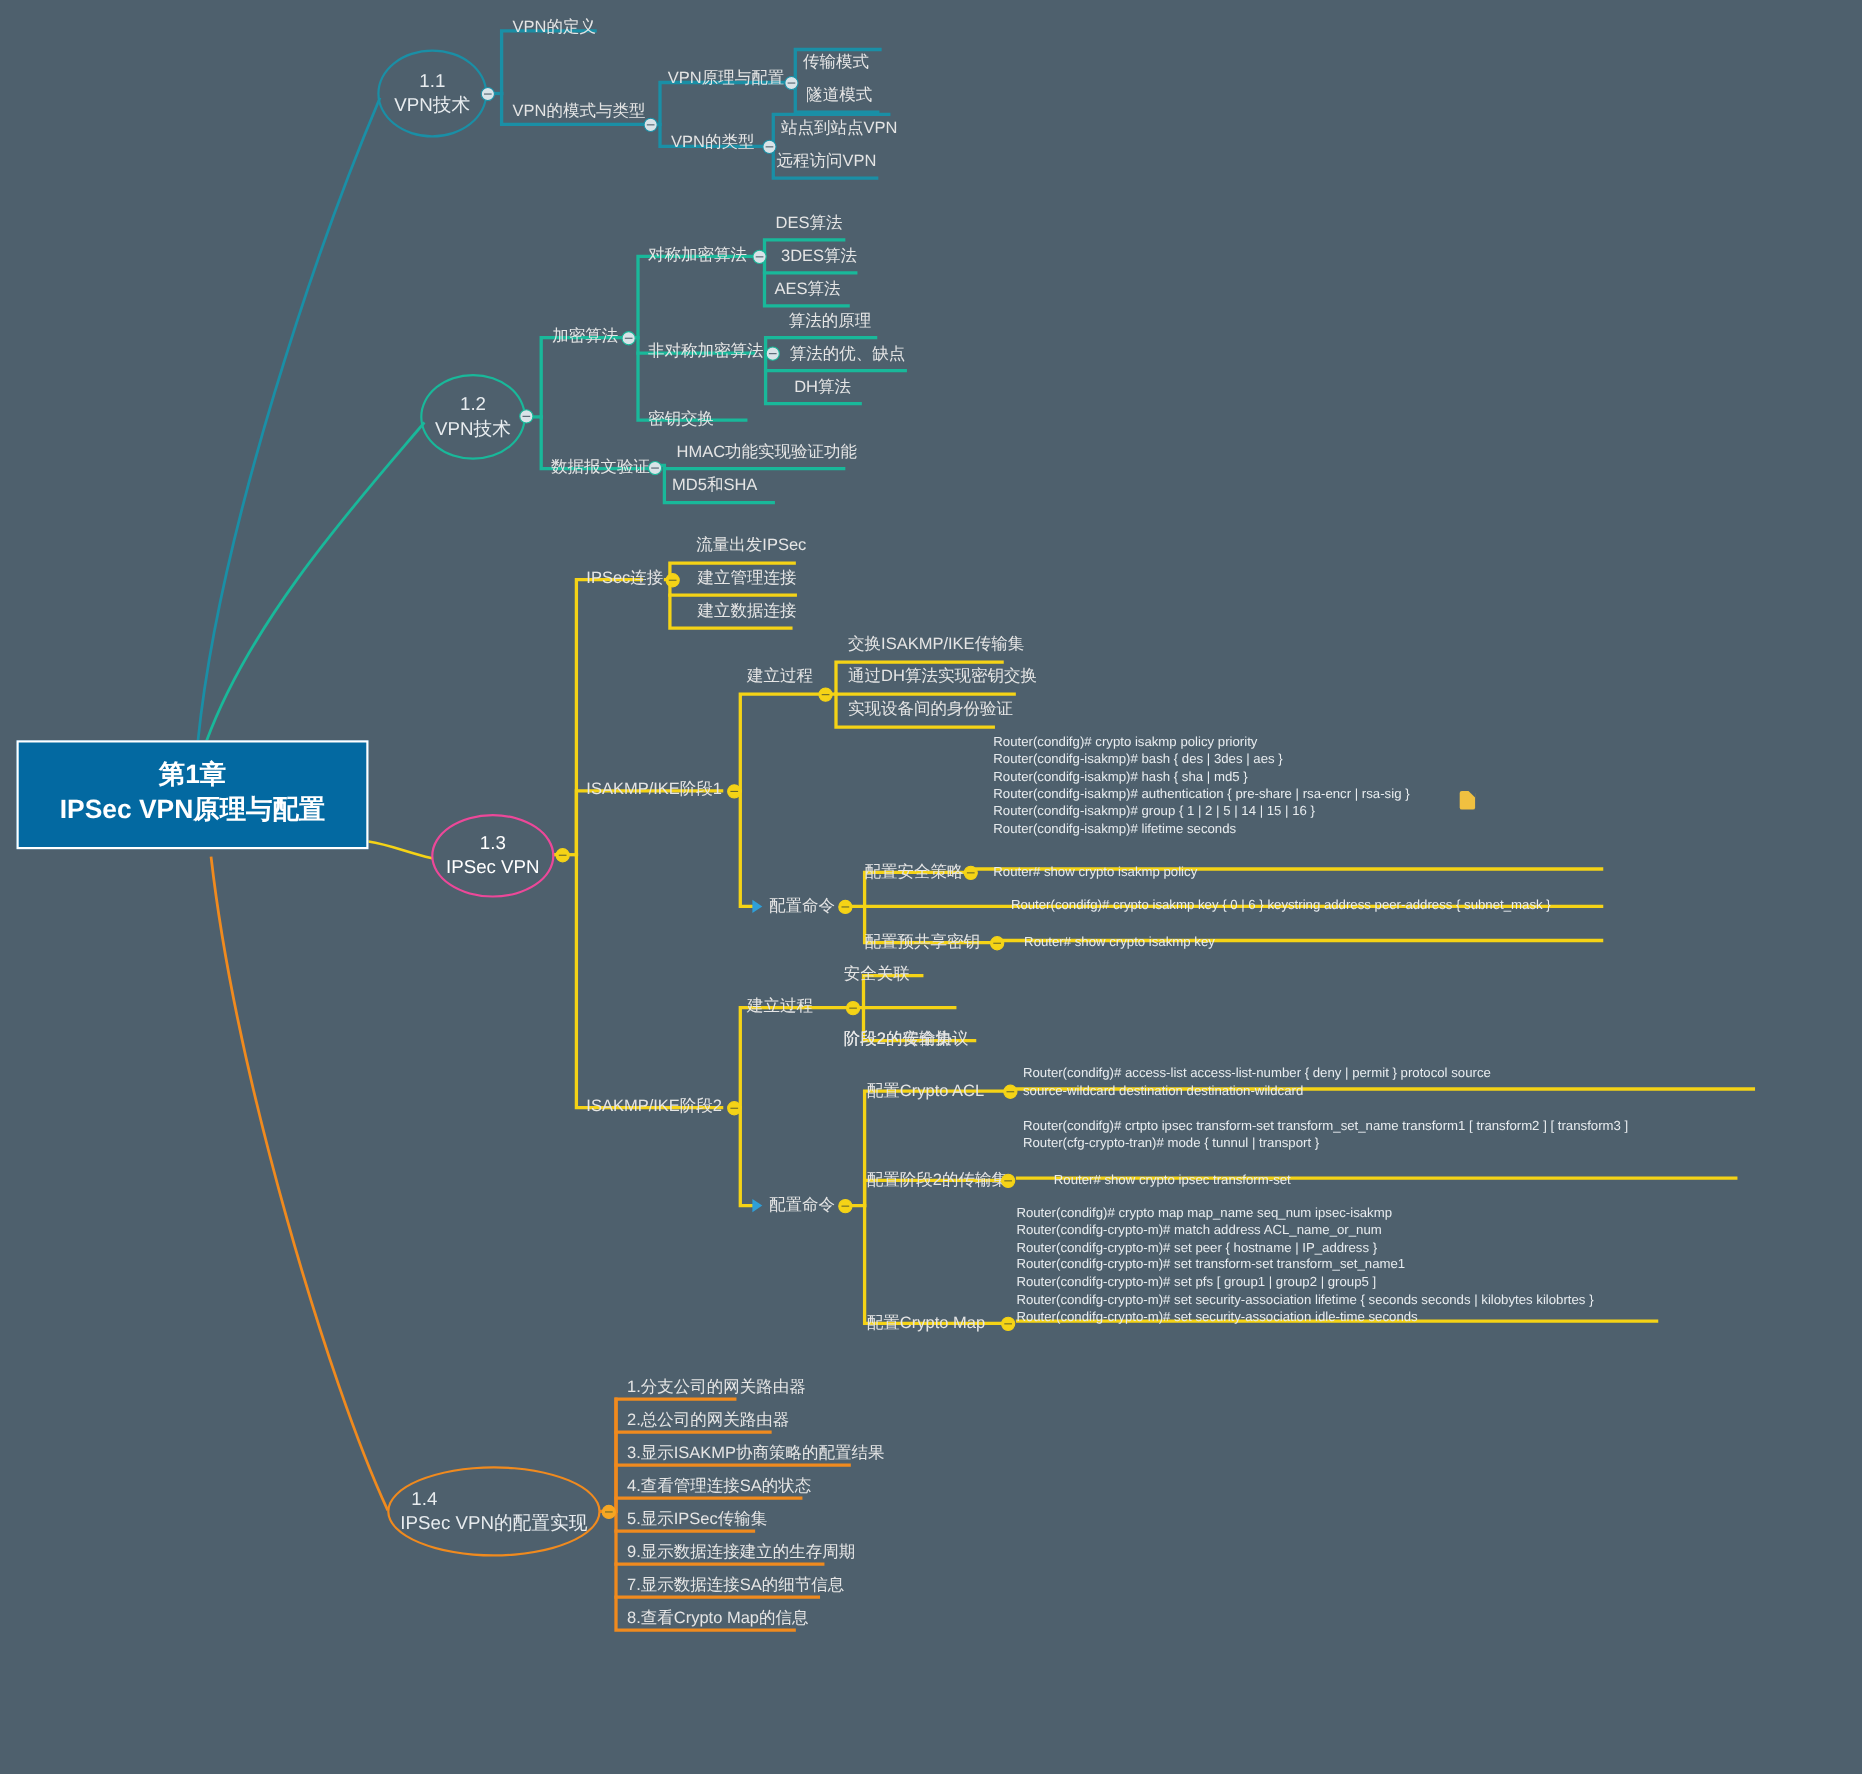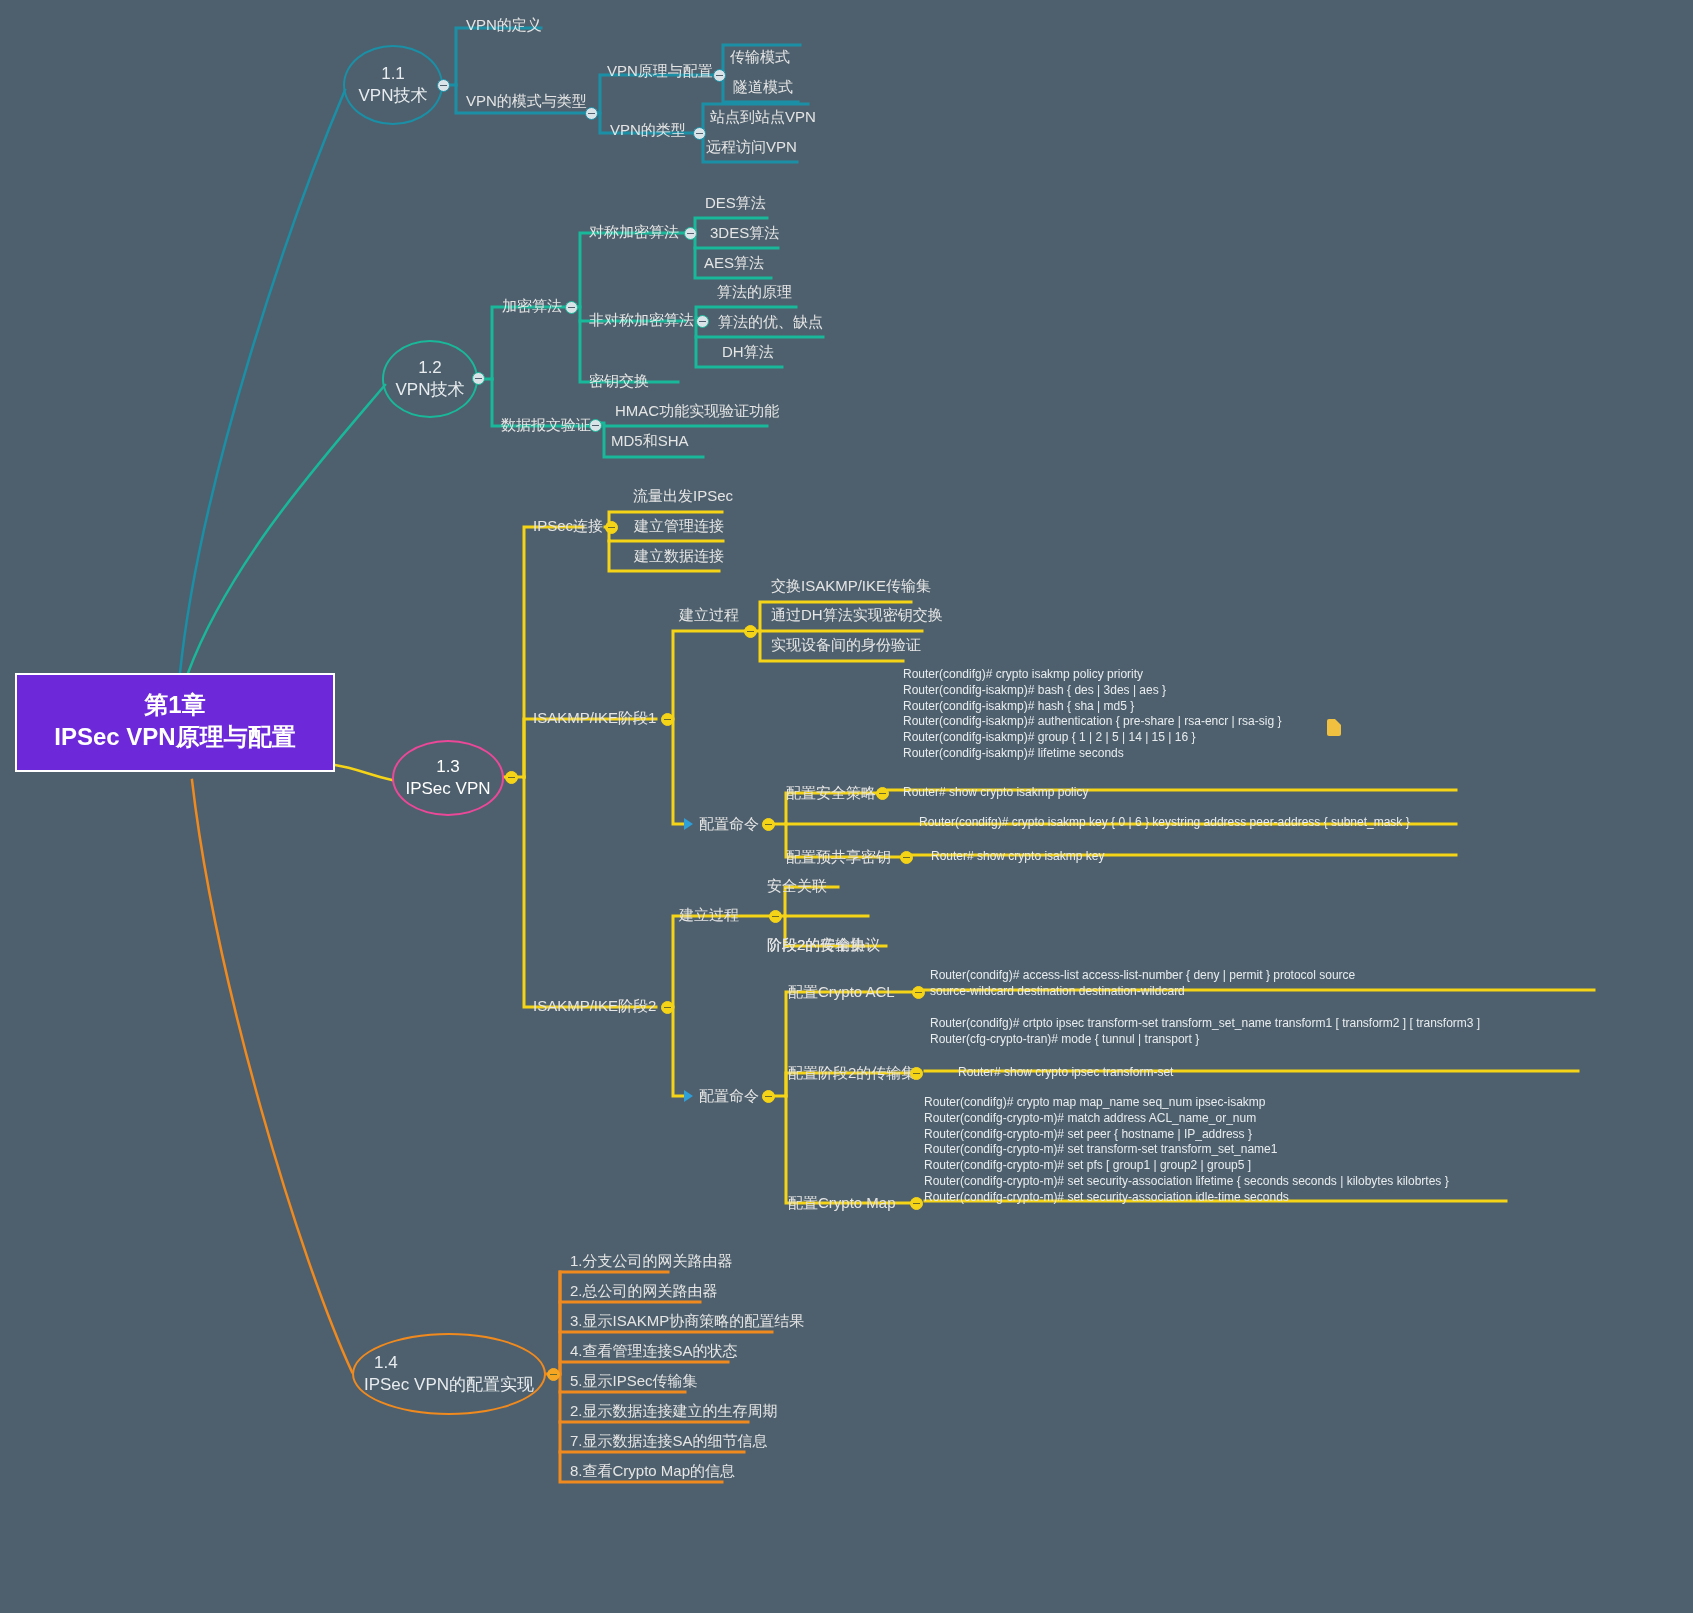--- a/index.html
+++ b/index.html
@@ -14,21 +14,21 @@
   #canvas{position:absolute;inset:0;}
   svg.links{position:absolute;left:0;top:0;width:1693px;height:1613px;pointer-events:none;}
   .node{position:absolute;white-space:nowrap;line-height:1.25;}
   .lbl{font-size:15px;color:#e5e5e5;}
   .cmd{font-size:12px;color:#e8ecef;line-height:1.32;}
 
   
   .root{
     position:absolute;left:15px;top:673px;width:320px;
     border:2px solid #ffffff;
-    background:#6d28d9;
+    background:#0369a1;
     text-align:center;
     padding:14px 6px 16px;
     font-size:24px;font-weight:bold;color:#ffffff;
     line-height:1.35;
     box-sizing:border-box;
   }
   
   .ellipse{
     position:absolute;
     display:flex;align-items:center;justify-content:center;
@@ -299,17 +299,17 @@
     <div>IPSec VPN的配置实现</div>
   </div>
 </div>
 <div class="dot orange" style="left:547px;top:1368px;"></div>
 
 <div class="node lbl" style="left:570px;top:1252px;">1.分支公司的网关路由器</div>
 <div class="node lbl" style="left:570px;top:1282px;">2.总公司的网关路由器</div>
 <div class="node lbl" style="left:570px;top:1312px;">3.显示ISAKMP协商策略的配置结果</div>
 <div class="node lbl" style="left:570px;top:1342px;">4.查看管理连接SA的状态</div>
 <div class="node lbl" style="left:570px;top:1372px;">5.显示IPSec传输集</div>
-<div class="node lbl" style="left:570px;top:1402px;">2.显示数据连接建立的生存周期</div>
+<div class="node lbl" style="left:570px;top:1402px;">9.显示数据连接建立的生存周期</div>
 <div class="node lbl" style="left:570px;top:1432px;">7.显示数据连接SA的细节信息</div>
 <div class="node lbl" style="left:570px;top:1462px;">8.查看Crypto Map的信息</div>
 
 </div>
 
 </body></html>

